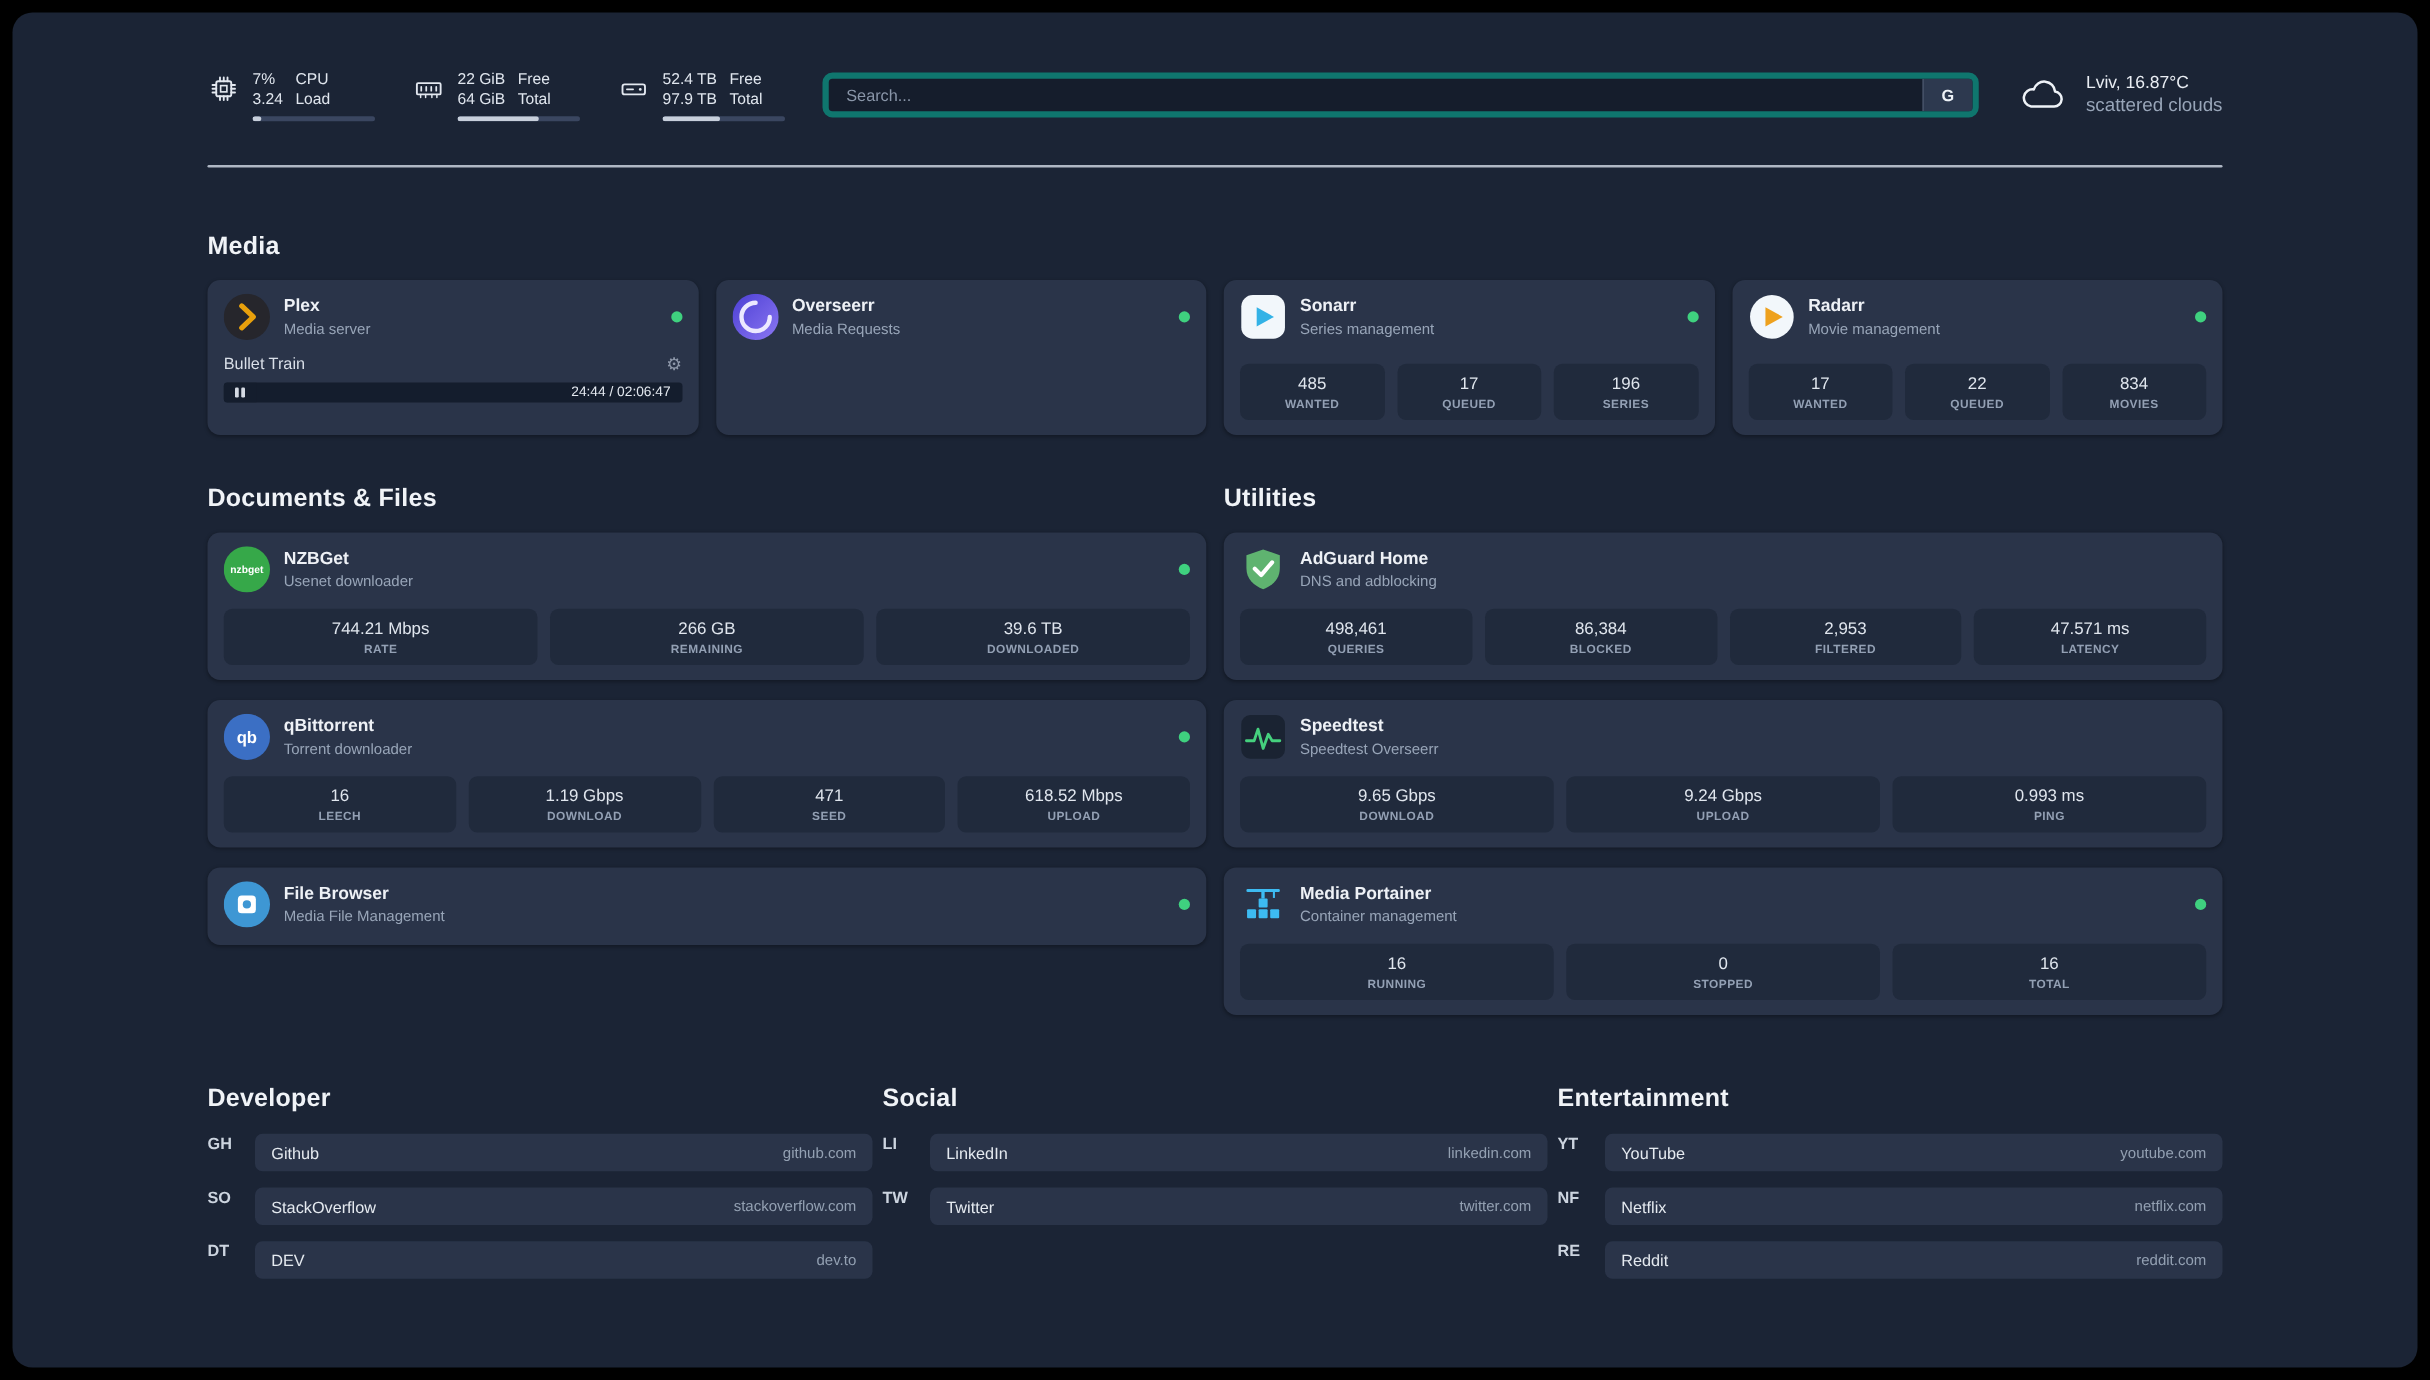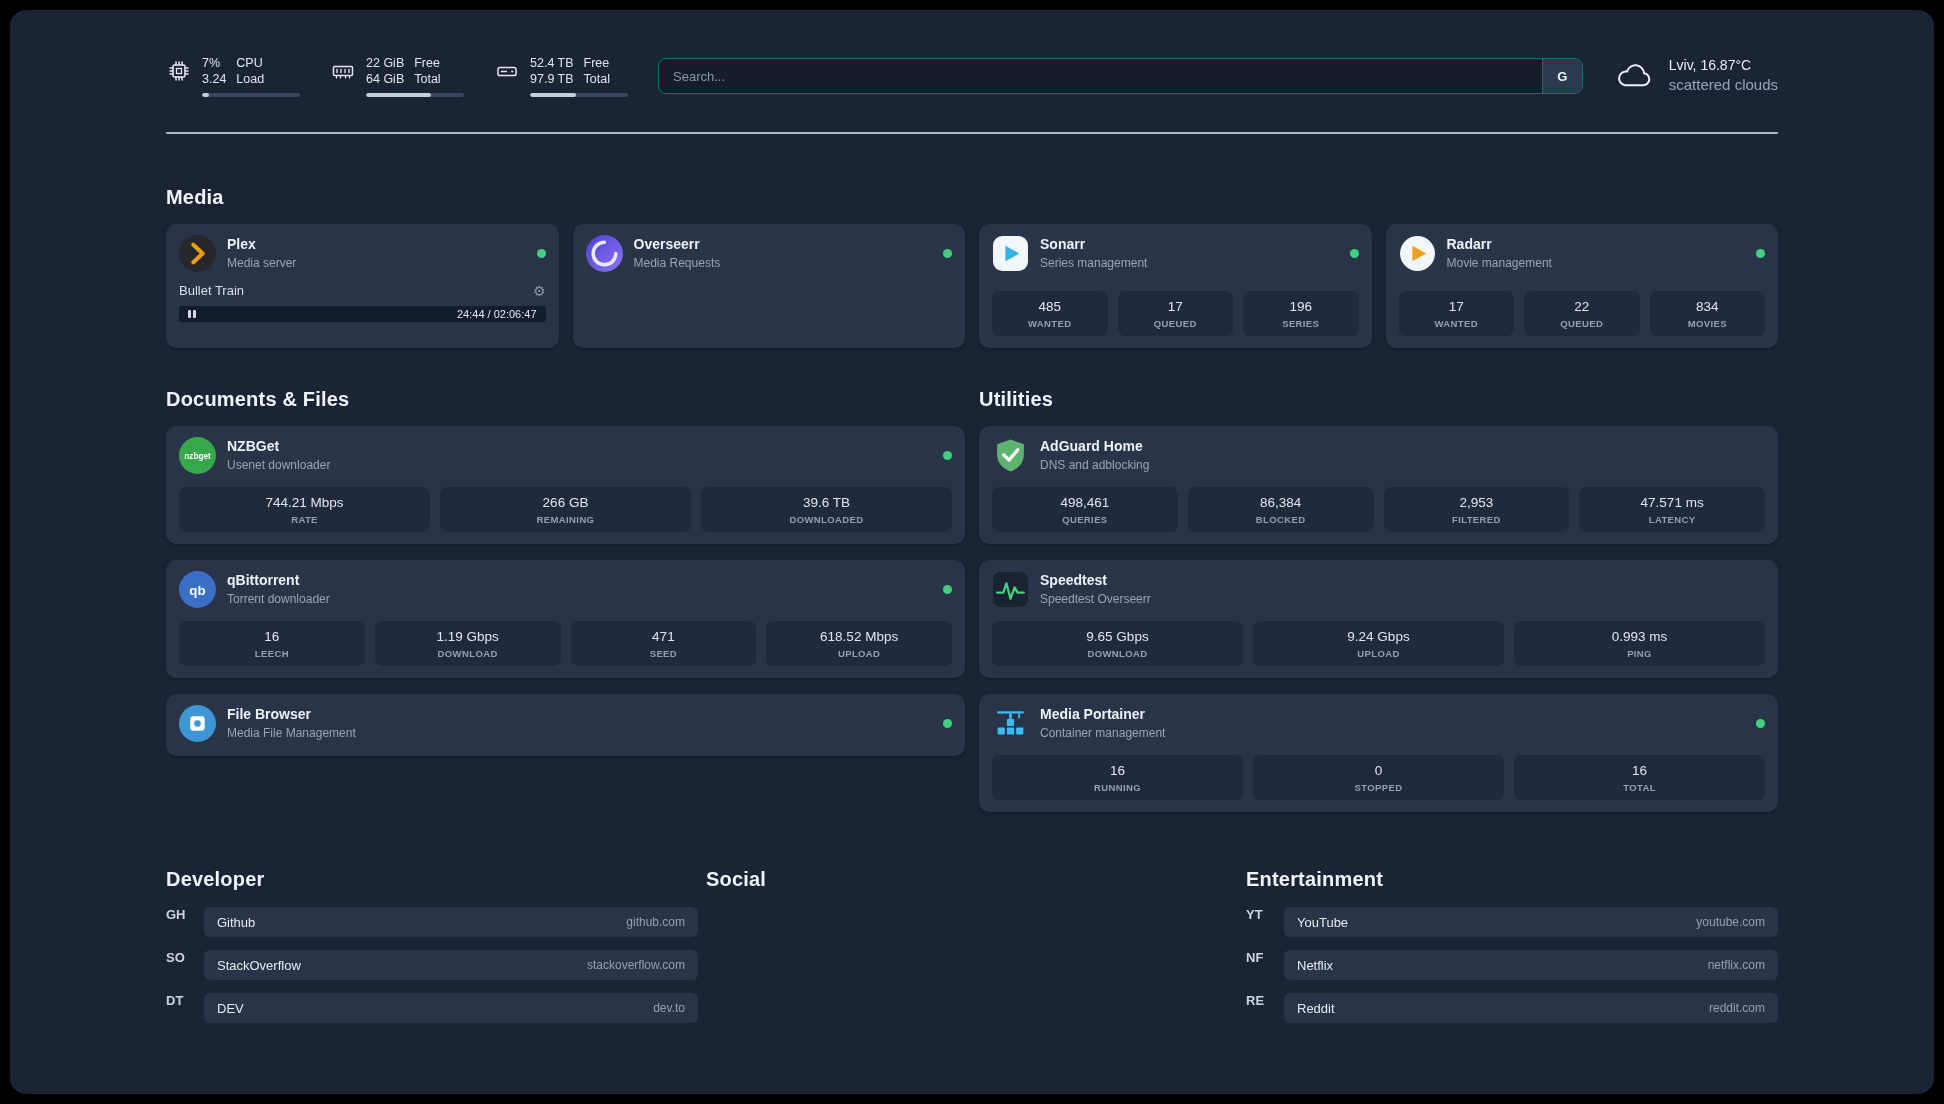--- a/index.html
+++ b/index.html
@@ -27,21 +27,21 @@
 
   
   .topbar{display:flex;align-items:center}
   .resources{display:flex;gap:30px}
   .resource{display:flex;flex-direction:column;gap:6px}
   .res-main{display:flex;align-items:center;gap:10px}
   .res-icon{width:26px;height:26px;color:#e3e8f0;flex:none;display:flex;align-items:center;justify-content:center}
   .res-col{display:flex;flex-direction:column;line-height:1.3;font-size:12.5px;color:#e0e6ee}
   .res-bar{position:relative;height:4px;width:98px;margin-left:36px;border-radius:2px;background:var(--bartrack);overflow:hidden}
   .res-bar i{display:block;height:100%;background:var(--barfill);border-radius:2px}
-  .searchwrap{flex:1;margin:16px 30px;display:flex;align-items:stretch;height:36px;border:1px solid #0f766e;border-radius:8px;background:rgba(12,18,30,.35);overflow:hidden}
+  .searchwrap{flex:1;margin:16px 30px;display:flex;align-items:stretch;height:36px;border:5px solid #0f766e;border-radius:8px;background:rgba(12,18,30,.35);overflow:hidden}
   .searchwrap input{
     flex:1;background:transparent;border:none;outline:none;color:#e6ebf2;
     font-size:13px;padding:0 14px;font-family:inherit;
   }
   .searchwrap input::placeholder{color:#8a96a9}
   .search-btn{
     width:40px;border:none;border-left:1px solid #4b576d;background:#2d394f;color:#eef2f7;
     font-size:13px;font-weight:700;cursor:pointer;font-family:inherit;
   }
   .weather{display:flex;align-items:center;gap:12px}
@@ -530,20 +530,36 @@
           <span class="bm-pill">
             <span class="bm-name">DEV</span>
             <span class="bm-url">dev.to</span>
           </span>
         </div>
       </div>
     </div>
 
     <div>
       <div class="section-title">Social</div>
+      <div class="bm-list">
+        <div class="bm-row">
+          <span class="bm-abbr">LI</span>
+          <span class="bm-pill">
+            <span class="bm-name">LinkedIn</span>
+            <span class="bm-url">linkedin.com</span>
+          </span>
+        </div>
+        <div class="bm-row">
+          <span class="bm-abbr">TW</span>
+          <span class="bm-pill">
+            <span class="bm-name">Twitter</span>
+            <span class="bm-url">twitter.com</span>
+          </span>
+        </div>
+      </div>
     </div>
 
     <div>
       <div class="section-title">Entertainment</div>
       <div class="bm-list">
         <div class="bm-row">
           <span class="bm-abbr">YT</span>
           <span class="bm-pill">
             <span class="bm-name">YouTube</span>
             <span class="bm-url">youtube.com</span>

